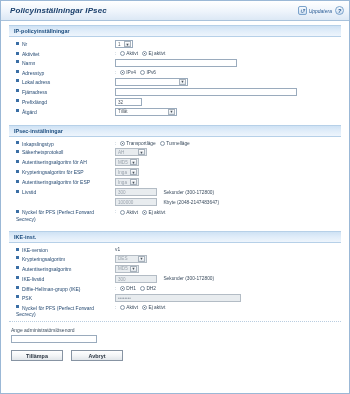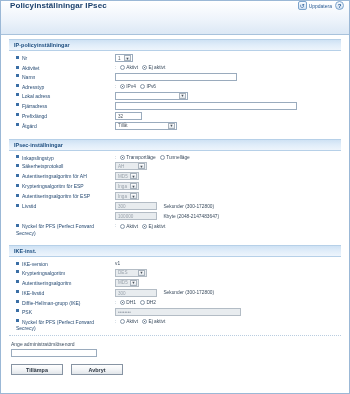--- a/index.html
+++ b/index.html
@@ -23,22 +23,23 @@
     border: 1px solid #9bb8d6;
     background: #ffffff;
   }
   
   .titlebar {
     position: relative;
     height: 19px;
     background: linear-gradient(to bottom, #ffffff 0%, #eef4fb 55%, #dce8f5 100%);
     border-bottom: 1px solid #a8c2dc;
     display: flex;
-    align-items: flex-start;
-    padding: 0 5px 14px 9px;
+    align-items: center;
+    padding: 0 5px 0 9px;
+    font-style: italic;
   }
   .page-title {
     font-size: 8px;
     font-weight: bold;
     color: #1a3f6b;
     letter-spacing: 0.1px;
     white-space: nowrap;
   }
   .titlebar-right {
     margin-left: auto;

